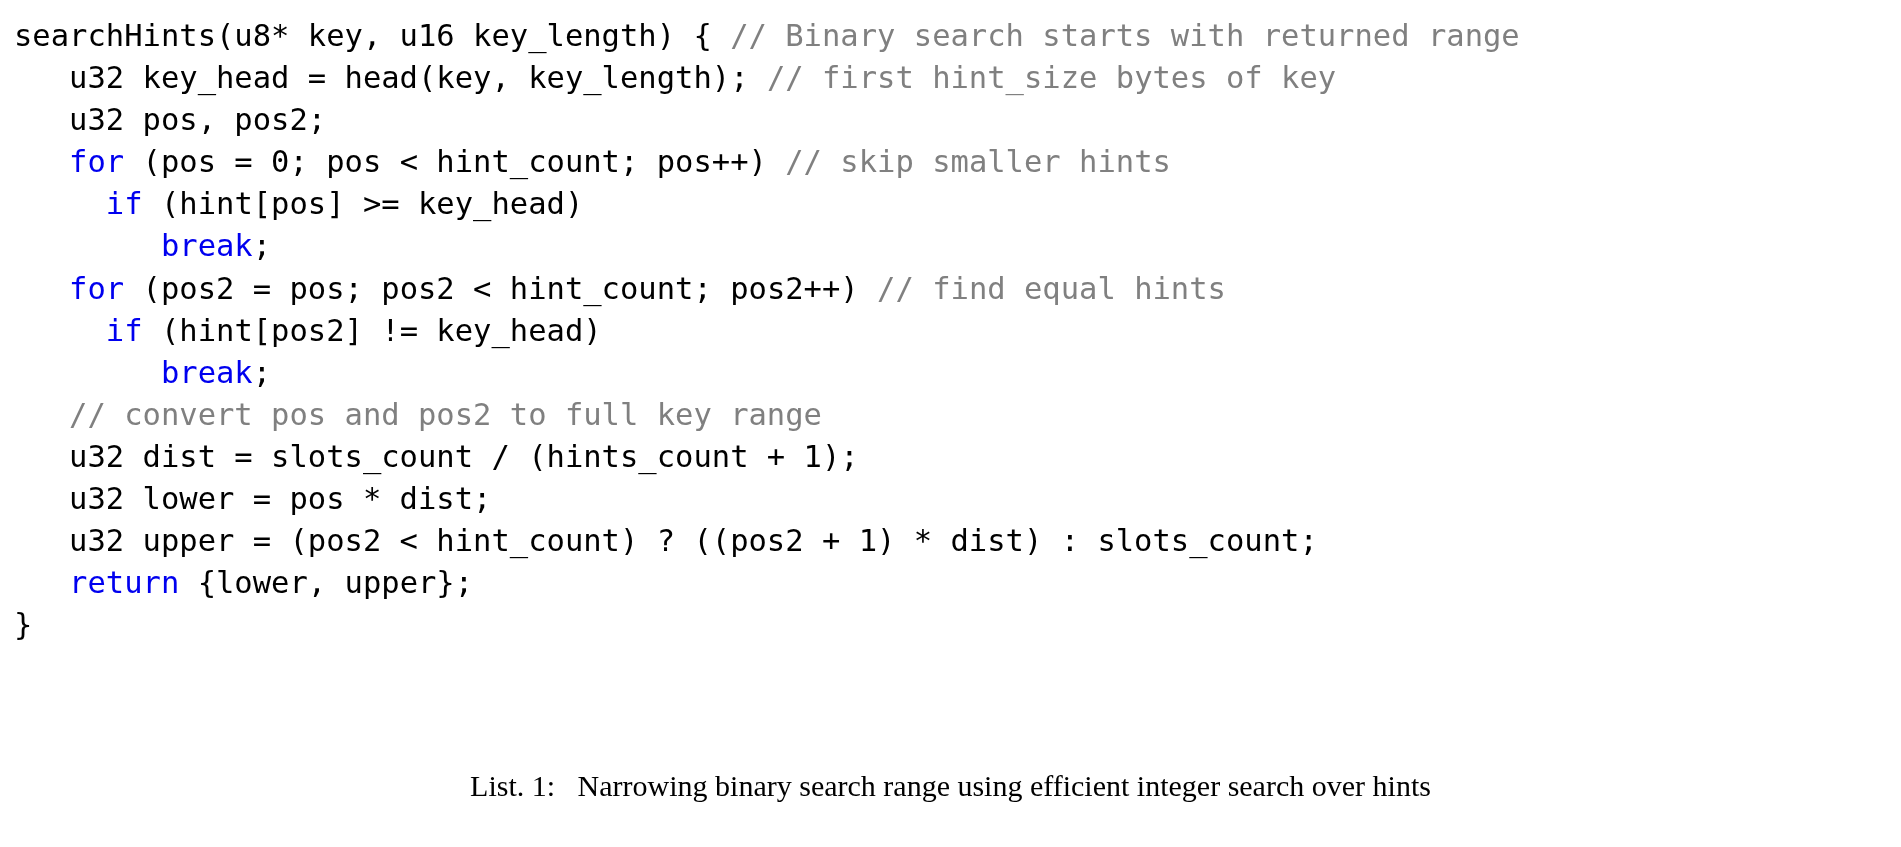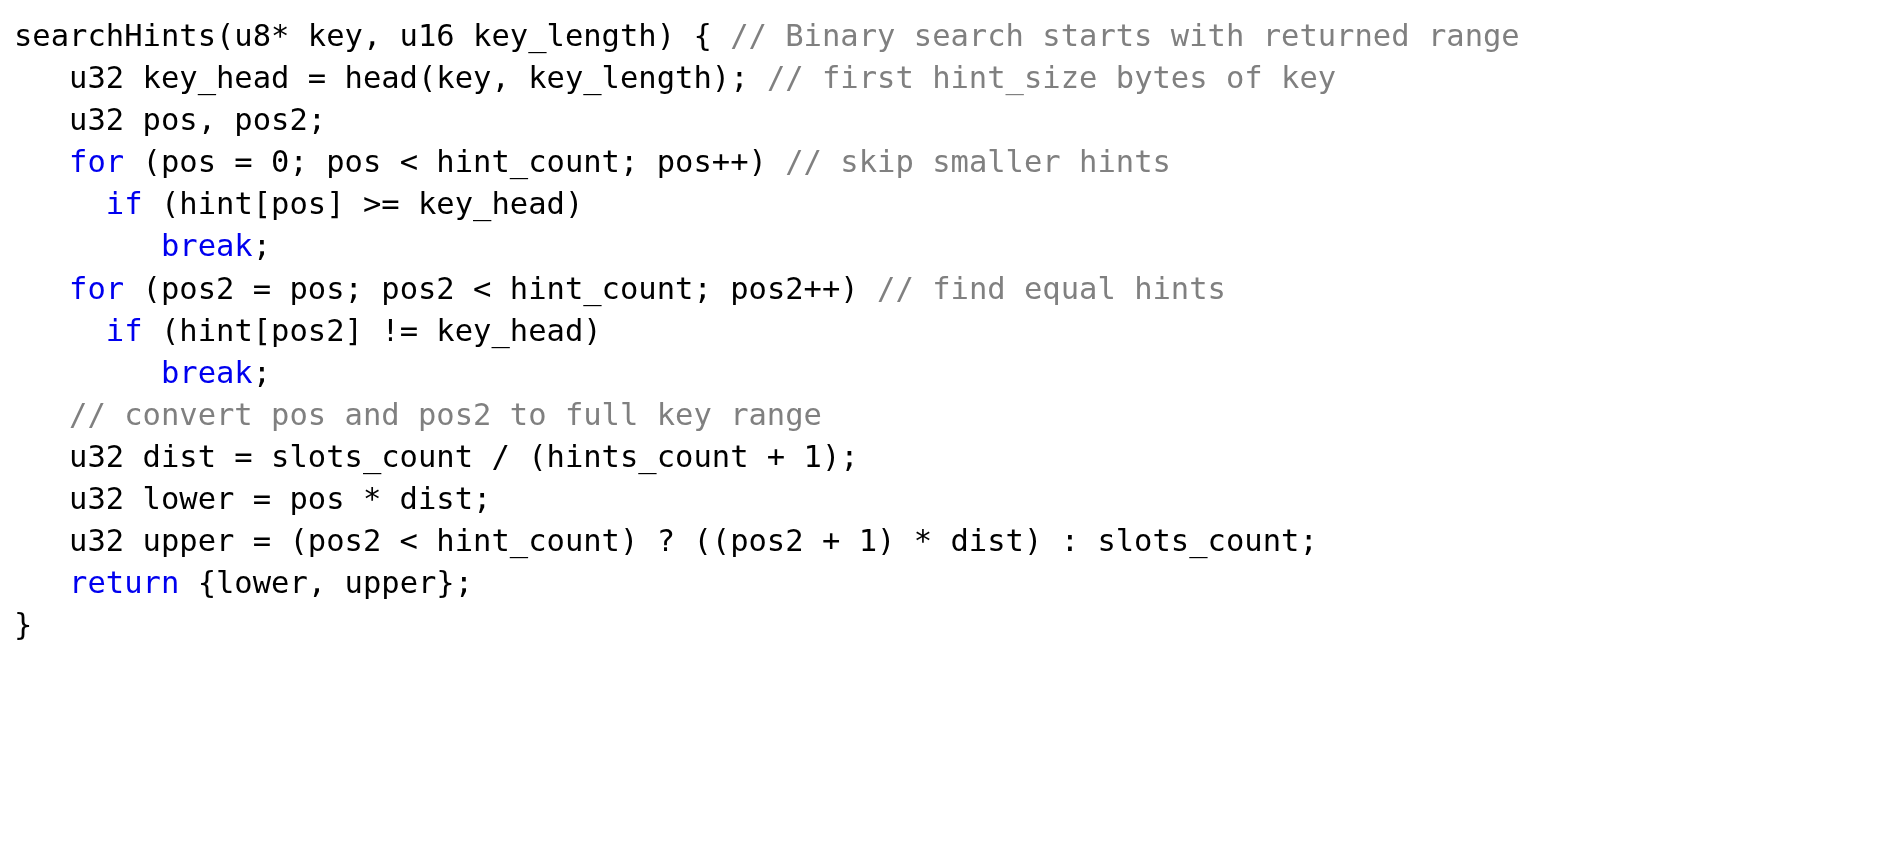--- a/index.html
+++ b/index.html
@@ -55,14 +55,19 @@
     white-space: nowrap;
   }
 </style>
 </head>
 <body>
 
 <div id="listing-figure">
 
   <pre id="code-block"><div class="code-line"><span>searchHints(u8* key, u16 key_length) { </span><span class="cm">// Binary search starts with returned range</span></div><div class="code-line"><span>   u32 key_head = head(key, key_length); </span><span class="cm">// first hint_size bytes of key</span></div><div class="code-line"><span>   u32 pos, pos2;</span></div><div class="code-line"><span>   </span><span class="kw">for</span><span> (pos = 0; pos &lt; hint_count; pos++) </span><span class="cm">// skip smaller hints</span></div><div class="code-line"><span>     </span><span class="kw">if</span><span> (hint[pos] &gt;= key_head)</span></div><div class="code-line"><span>        </span><span class="kw">break</span><span>;</span></div><div class="code-line"><span>   </span><span class="kw">for</span><span> (pos2 = pos; pos2 &lt; hint_count; pos2++) </span><span class="cm">// find equal hints</span></div><div class="code-line"><span>     </span><span class="kw">if</span><span> (hint[pos2] != key_head)</span></div><div class="code-line"><span>        </span><span class="kw">break</span><span>;</span></div><div class="code-line"><span>   </span><span class="cm">// convert pos and pos2 to full key range</span></div><div class="code-line"><span>   u32 dist = slots_count / (hints_count + 1);</span></div><div class="code-line"><span>   u32 lower = pos * dist;</span></div><div class="code-line"><span>   u32 upper = (pos2 &lt; hint_count) ? ((pos2 + 1) * dist) : slots_count;</span></div><div class="code-line"><span>   </span><span class="kw">return</span><span> {lower, upper};</span></div><div class="code-line"><span>}</span></div></pre>
 
+  <div id="caption">
+    <span>List. 1:</span>
+    <span>&nbsp;</span>
+    <span>Narrowing binary search range using efficient integer search over hints</span>
+  </div>
 
 </div>
 
 </body></html>

